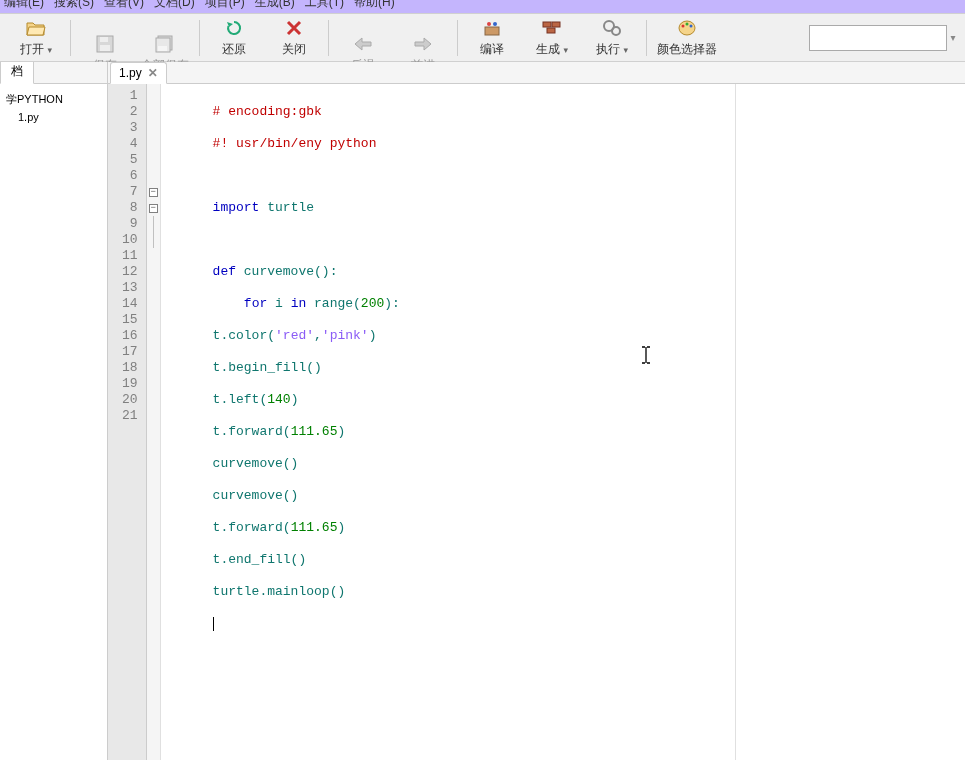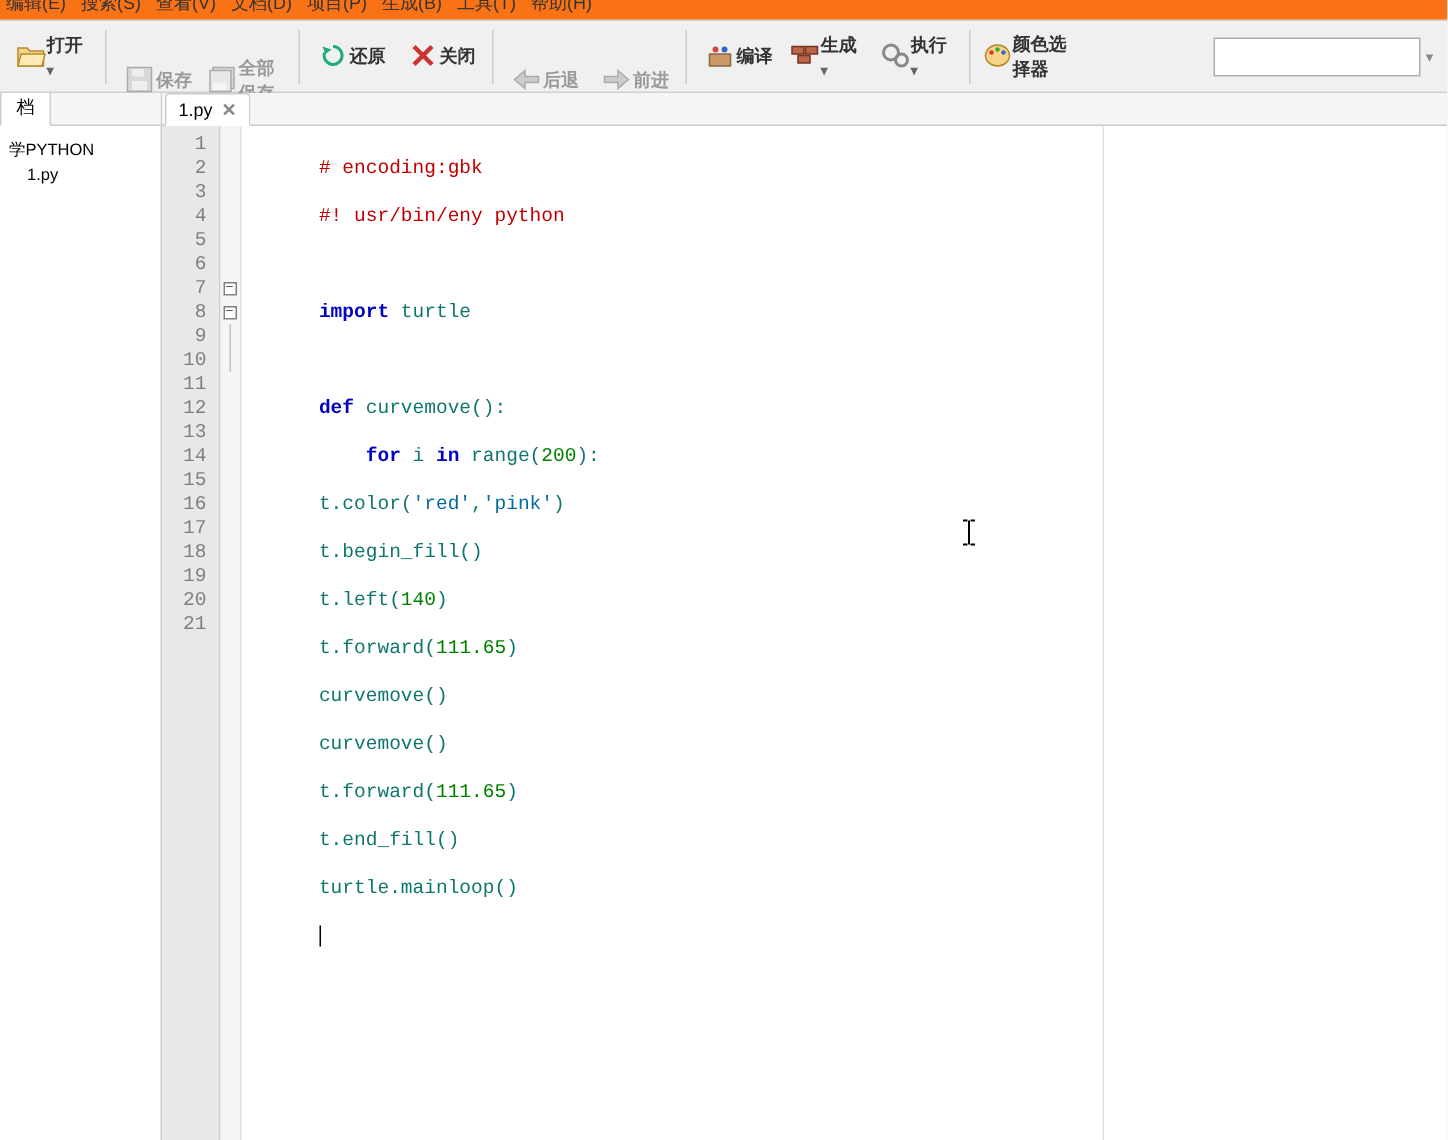--- a/index.html
+++ b/index.html
@@ -7,21 +7,21 @@
     font-family: "Microsoft YaHei", Arial, sans-serif;
     font-size: 12px;
     background: #f0f0f0;
     width: 965px;
     height: 760px;
     overflow: hidden;
     display: flex;
     flex-direction: column;
   }
   .menubar {
-    background: #f97316;
+    background: #c4b5fd;
     padding: 2px 4px;
     border-bottom: 1px solid #d0d0d0;
     display: flex;
     gap: 10px;
     font-size: 12px;
     color: #333;
     height: 14px;
     overflow: hidden;
     align-items: flex-end;
   }
@@ -30,30 +30,28 @@
     background: #f0f0f0;
     padding: 4px 6px;
     display: flex;
     align-items: center;
     gap: 0;
     border-bottom: 1px solid #d0d0d0;
     height: 48px;
   }
   .tb-btn {
     display: flex;
-    flex-direction: row;
+    flex-direction: column;
     align-items: center;
-    justify-content: center;
     width: 60px;
     padding: 2px 4px;
     cursor: pointer;
     font-size: 12px;
     color: #333;
     user-select: none;
-    font-weight: bold;
   }
   .tb-btn.disabled { color: #999; margin-top: 32px; }
   .tb-btn .icon { width: 22px; height: 22px; margin-bottom: 2px; display: flex; align-items: center; justify-content: center; }
   .tb-btn .drop { font-size: 9px; color: #666; }
   .tb-sep { width: 1px; height: 36px; background: #ccc; margin: 0 4px; }
   .tb-input {
     margin-left: auto;
     width: 138px;
     height: 26px;
     border: 1px solid #aaa;
@@ -166,22 +164,22 @@
     width: 1px; height: 16px; background: #c0c0c0;
   }
   .code {
     flex: 1;
     padding: 4px 4px;
     white-space: pre;
     position: relative;
     margin-left: 48px;
   }
   .code-line { height: 16px; }
-  .c-kw   { color: #0000c0; font-weight: bold; }
-  .c-str  { color: #0369a1; }
+  .c-kw   { color: #0000c0; font-weight: normal; }
+  .c-str  { color: #8b5cf6; }
   .c-num  { color: #008000; }
   .c-com  { color: #c00000; }
   .c-text { color: #0f766e; }
   .caret {
     display: inline-block;
     width: 1px;
     height: 14px;
     background: #000;
     vertical-align: text-bottom;
     animation: blink 1s step-start infinite;

